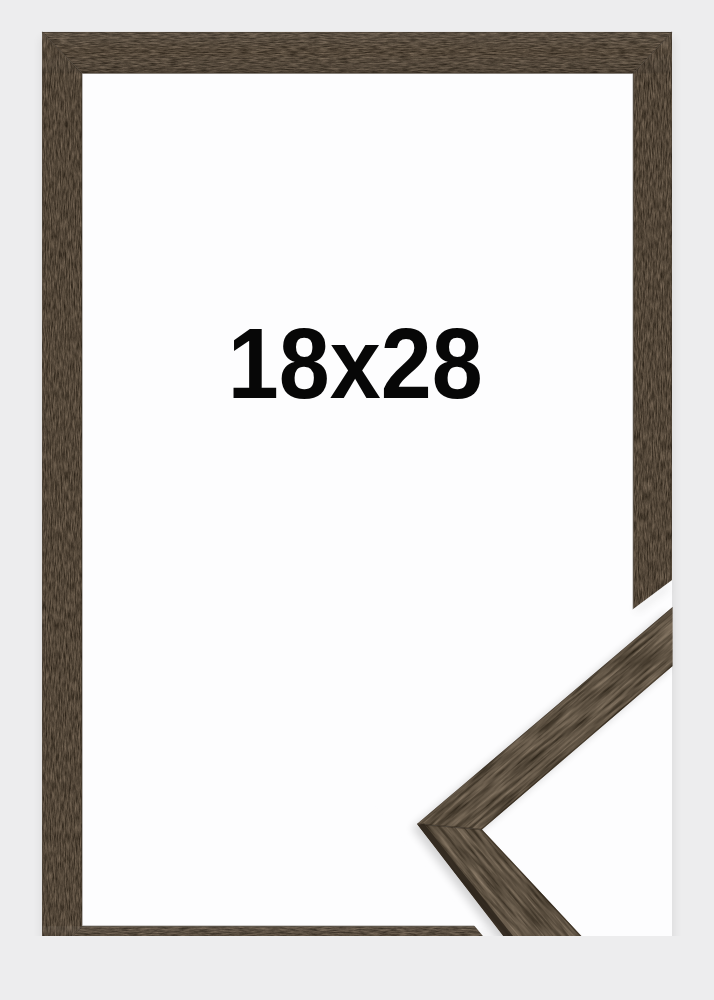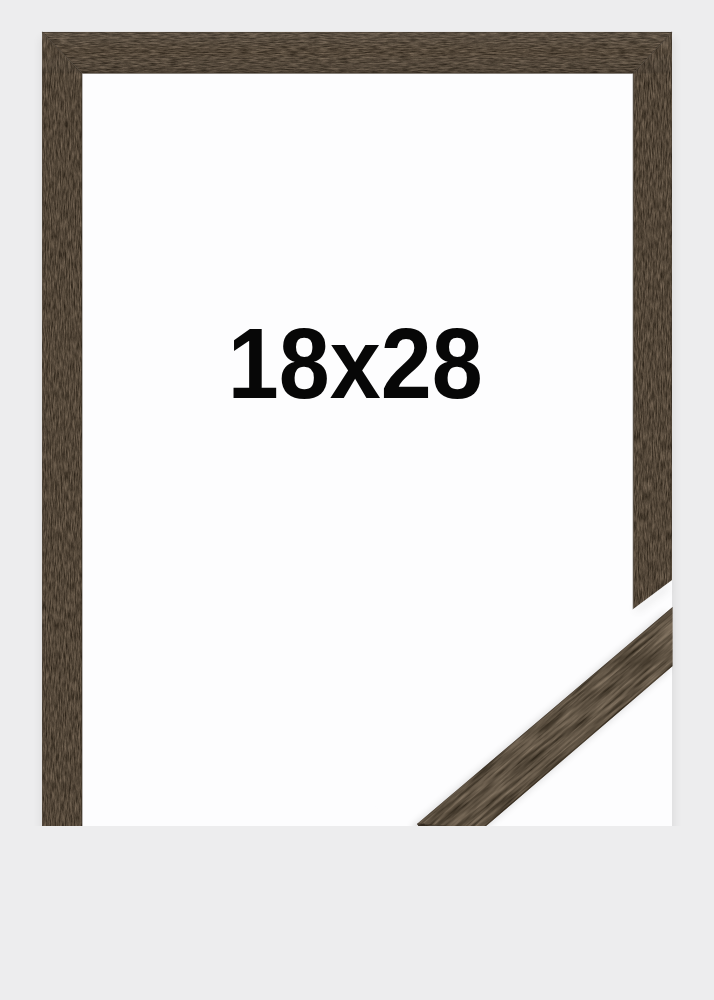--- a/index.html
+++ b/index.html
@@ -1,16 +1,16 @@
 <!DOCTYPE html>
 <html><head>
 <meta charset="utf-8">
 <style>
   html,body{margin:0;padding:0;background:#ededee;}
-  #c{position:relative;width:714px;height:826px;overflow:hidden;}
+  #c{position:relative;width:714px;height:936px;overflow:hidden;}
   svg{position:absolute;left:0;top:0;}
   text{font-family:"Liberation Sans",sans-serif;font-weight:bold;}
 </style>
 </head>
 <body>
 <div id="c">
 <svg width="714" height="1000" viewBox="0 0 714 1000">
 <defs>
   <filter id="woodH" x="0%" y="0%" width="100%" height="100%" color-interpolation-filters="sRGB">
     <feTurbulence type="fractalNoise" baseFrequency="0.1 0.8" numOctaves="5" seed="11" stitchTiles="stitch"></feTurbulence>

